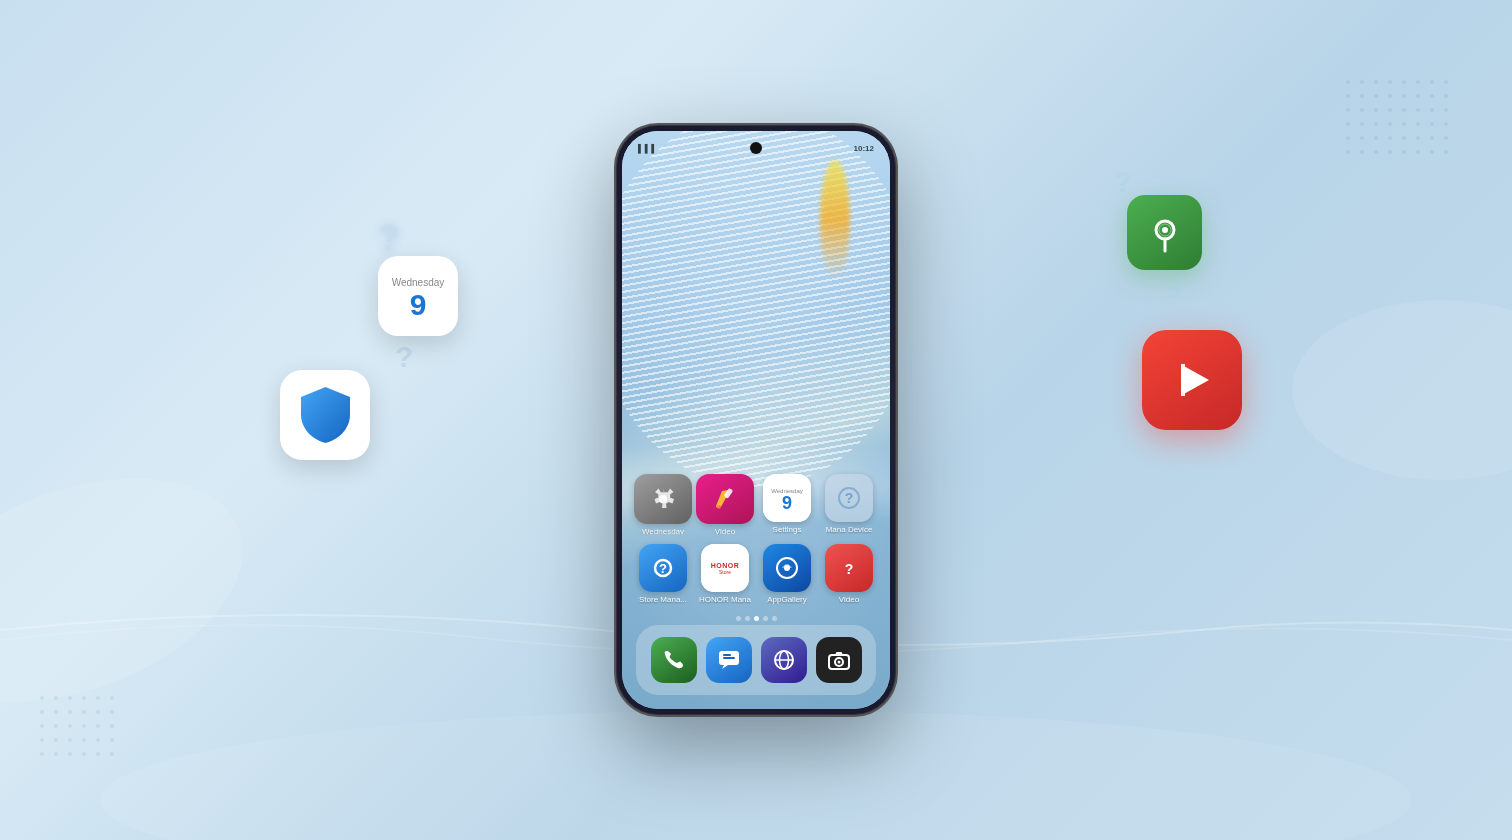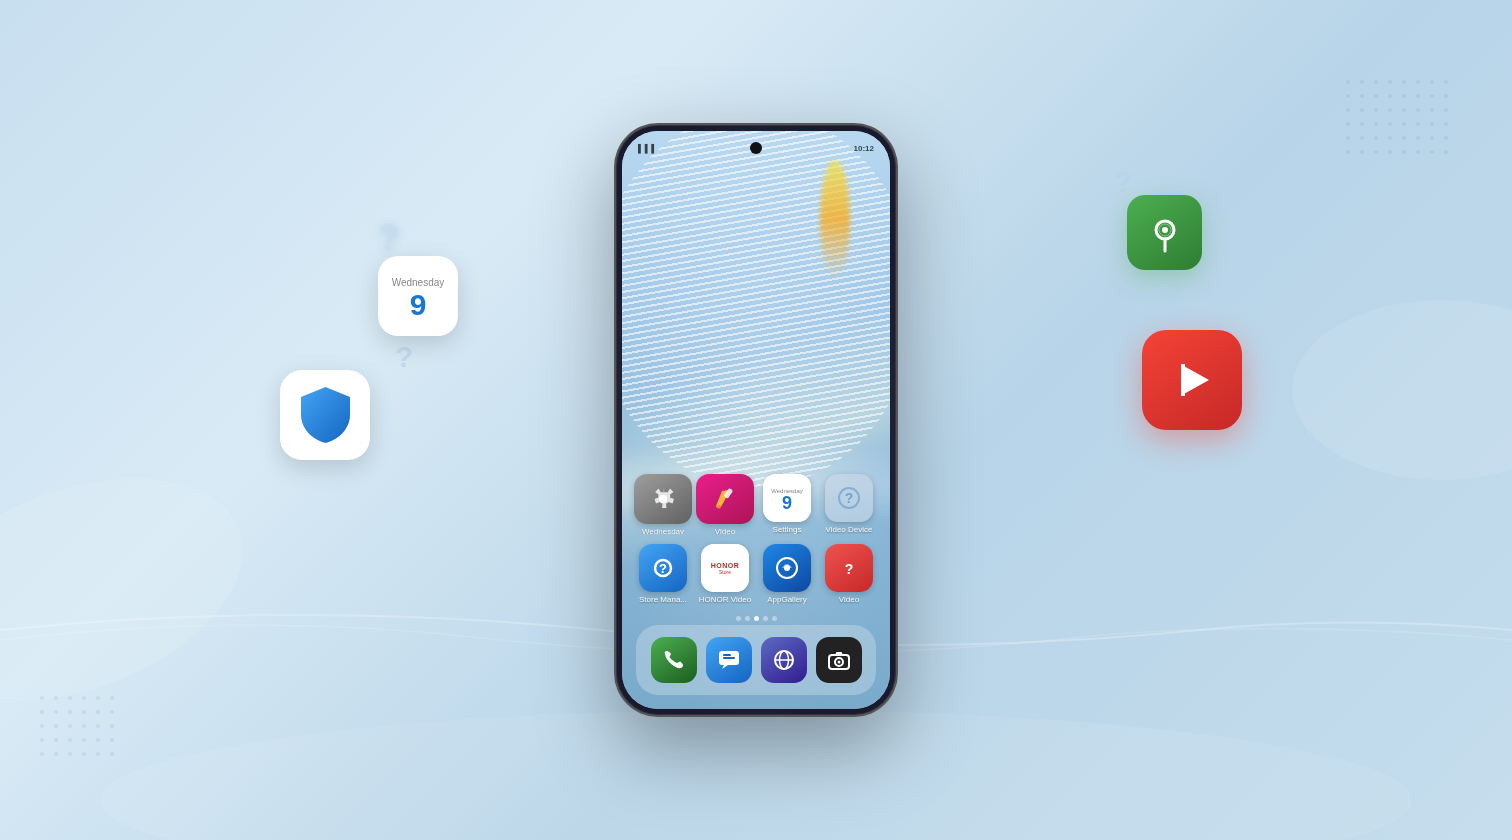--- a/index.html
+++ b/index.html
@@ -740,21 +740,21 @@
           <span class="app-label">Settings</span>
         </div>
 
         <div class="app-item">
           <div class="app-icon" style="background:rgba(200,215,230,0.6); position:relative;">
             <svg width="26" height="26" viewBox="0 0 26 26">
               <circle cx="13" cy="13" r="10" fill="none" stroke="rgba(100,150,200,0.6)" stroke-width="2"></circle>
               <text x="13" y="18" text-anchor="middle" font-size="14" font-weight="700" fill="rgba(100,150,200,0.8)">?</text>
             </svg>
           </div>
-          <span class="app-label">Video Device</span>
+          <span class="app-label">Mana Device</span>
         </div>
       </div>
 
       <div class="app-grid-bottom">
 
         <div class="app-item">
           <div class="app-icon" style="background:linear-gradient(145deg,#42a5f5,#1565c0);">
             <svg width="26" height="26" viewBox="0 0 26 26">
               <circle cx="13" cy="13" r="8" fill="none" stroke="white" stroke-width="2.5"></circle>
               <text x="13" y="18" text-anchor="middle" font-size="13" font-weight="700" fill="white">?</text>
@@ -763,21 +763,21 @@
           <span class="app-label">Store Mana...</span>
         </div>
 
         <div class="app-item">
           <div class="app-icon" style="padding:0; overflow:hidden; background:white;">
             <div class="honor-store-inner">
               <span class="honor-text">HONOR</span>
               <span class="honor-sub">Store</span>
             </div>
           </div>
-          <span class="app-label">HONOR Video</span>
+          <span class="app-label">HONOR Mana</span>
         </div>
 
         <div class="app-item">
           <div class="app-icon" style="background:linear-gradient(145deg,#1e88e5,#0d47a1);">
             <svg width="28" height="28" viewBox="0 0 28 28">
               <circle cx="14" cy="14" r="10" fill="none" stroke="white" stroke-width="2"></circle>
               <path d="M9 14 Q14 6 19 14" fill="rgba(255,255,255,0.5)"></path>
               <circle cx="14" cy="14" r="3" fill="white"></circle>
             </svg>
           </div>

